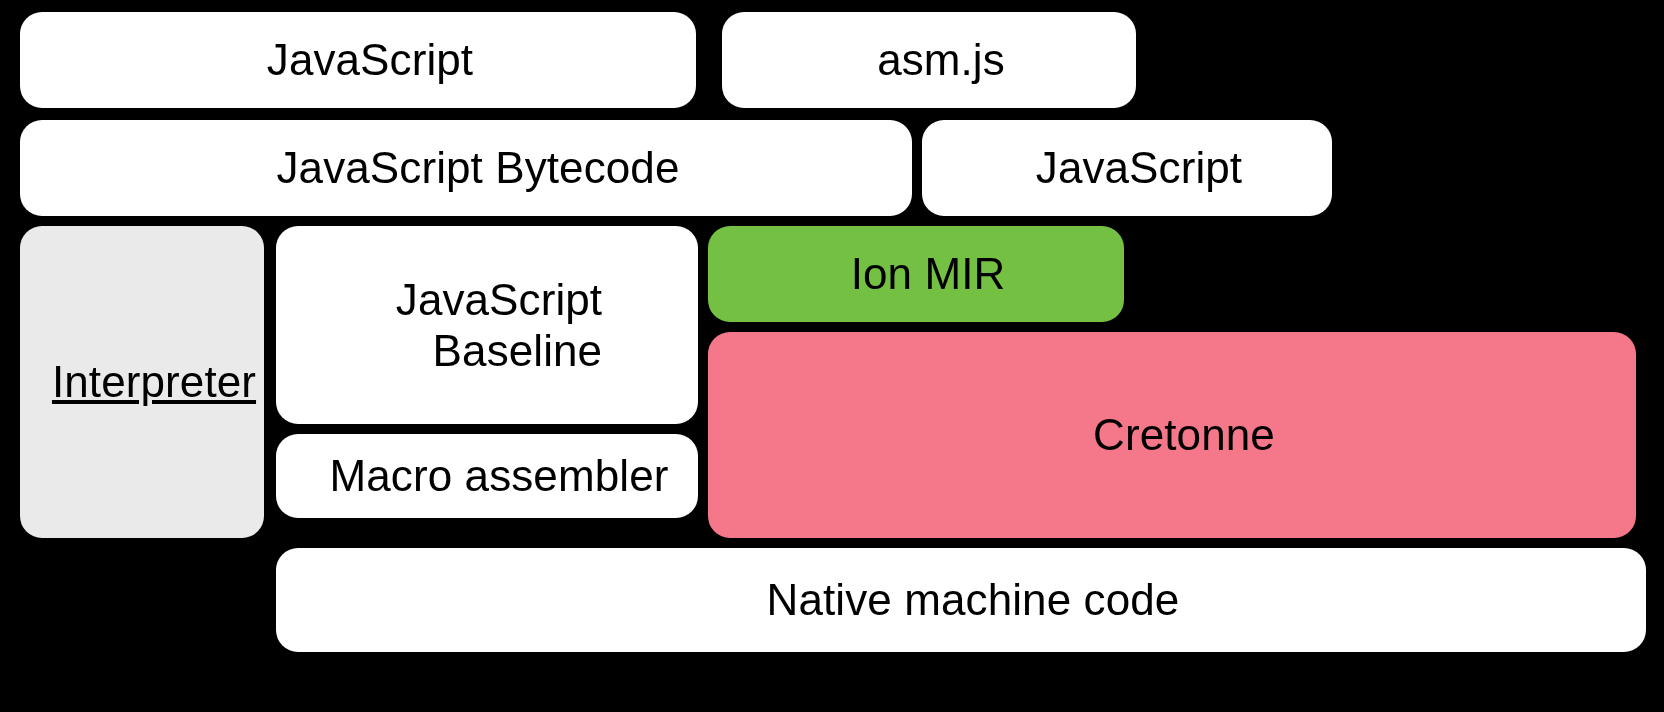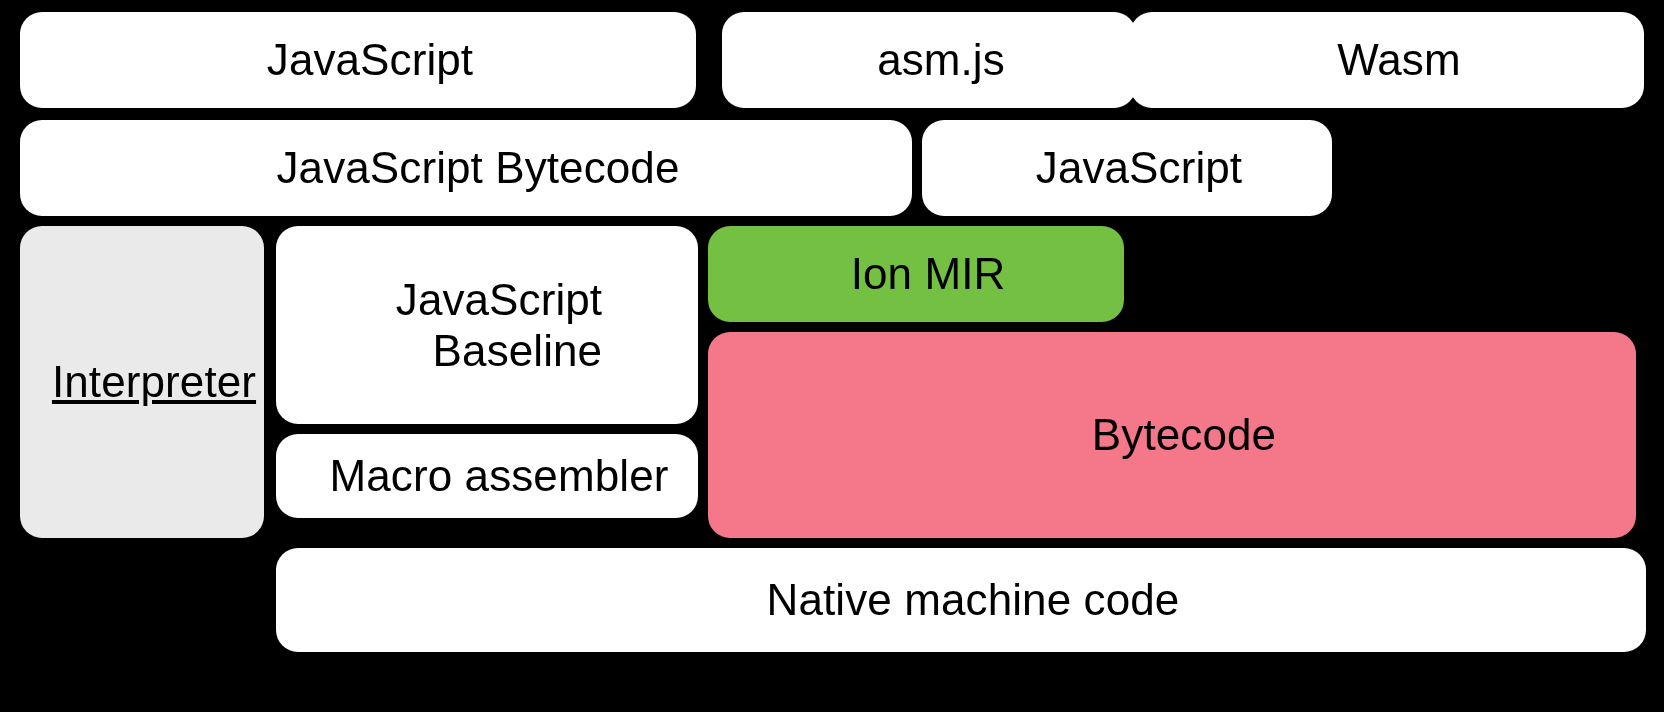--- a/index.html
+++ b/index.html
@@ -47,23 +47,20 @@
 <div id="diagram">
 
   <div class="node" style="left:20px;  top:12px;  width:676px;  height:96px;">
     <span class="label">JavaScript</span>
   </div>
 
   <div class="node" style="left:706px; top:12px;  width:414px;  height:96px;margin-left:16px;">
     <span class="label">asm.js</span>
   </div>
 
-  <div class="node" style="left:1130px;top:12px;  width:514px;  height:96px;">
-    <span class="label">Wasm</span>
-  </div>
 
   <div class="node" style="left:20px;  top:120px; width:892px;  height:96px;">
     <span class="label">JavaScript Bytecode</span>
   </div>
 
   <div class="node" style="left:922px; top:120px; width:410px;  height:96px;">
     <span class="label">JavaScript</span>
   </div>
 
   <div class="node gray" style="left:20px;  top:226px; width:244px; height:312px;text-decoration:underline;">
@@ -77,20 +74,20 @@
 
   <div class="node" style="left:276px; top:434px; width:422px; height:84px;">
     <span class="label">Macro assembler</span>
   </div>
 
   <div class="node green" style="left:708px; top:226px; width:416px; height:96px;">
     <span class="label">Ion MIR</span>
   </div>
 
   <div class="node pink" style="left:708px; top:332px; width:928px; height:206px;">
-    <span class="label">Bytecode</span>
+    <span class="label">Cretonne</span>
   </div>
 
   <div class="node" style="left:276px; top:548px; width:1370px; height:104px;">
     <span class="label">Native machine code</span>
   </div>
 
 </div>
 
 </body></html>

